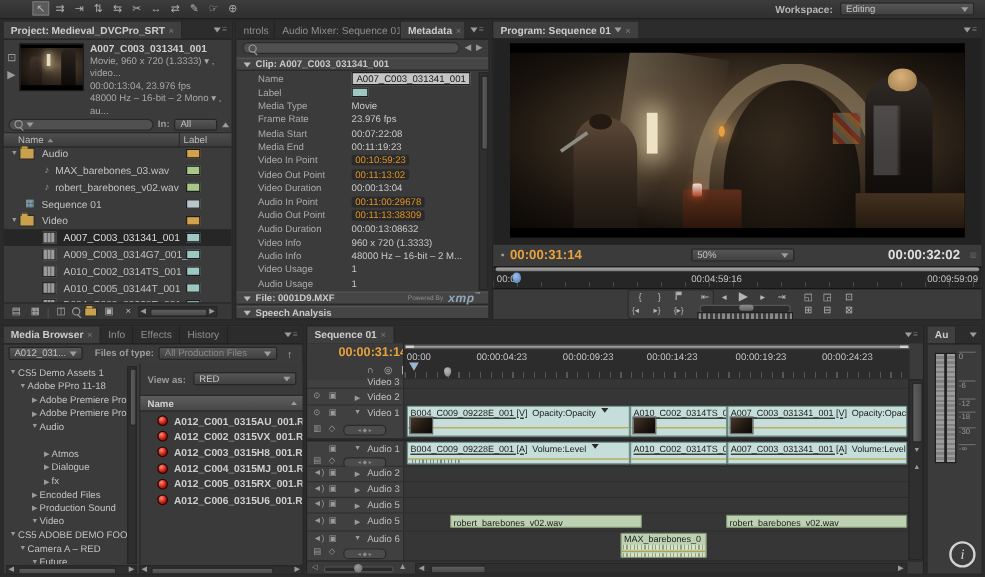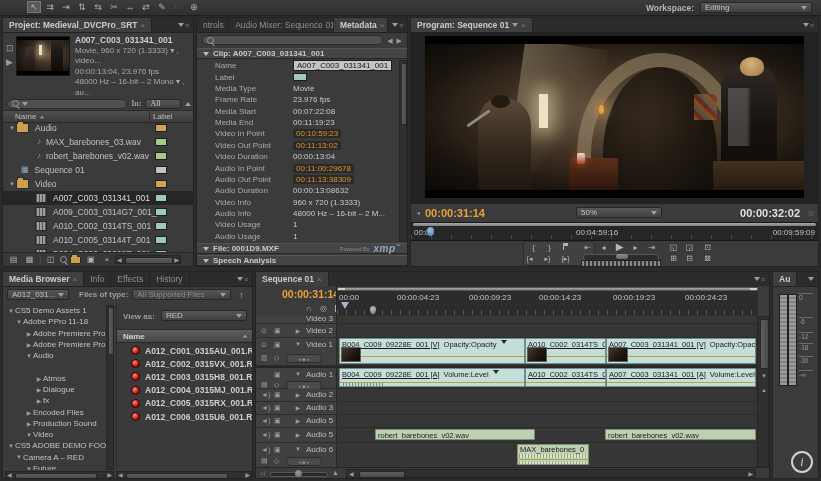--- a/index.html
+++ b/index.html
@@ -112,21 +112,21 @@
       </div>
       <div class="abs" style="left:72px;top:3px;line-height:10.5px;">
         <div style="font-weight:bold;color:#cfcfcf;font-size:8.5px;">A007_C003_031341_001</div>
         <div style="font-size:8px;color:#a8a8a8;">Movie, 960 x 720 (1.3333) ▾ , video...</div>
         <div style="font-size:8px;color:#a8a8a8;">00:00:13:04, 23.976 fps</div>
         <div style="font-size:8px;color:#a8a8a8;">48000 Hz – 16-bit – 2 Mono ▾ , au...</div>
       </div>
     </div>
 
 
-    <div class="abs" style="left:0;top:79px;width:192px;height:13px;display:flex;align-items:center;gap:4px;padding:0 4px;box-sizing:border-box;font-family:Liberation Serif, serif;">
+    <div class="abs" style="left:0;top:79px;width:192px;height:13px;display:flex;align-items:center;gap:4px;padding:0 4px;box-sizing:border-box;">
       <div class="searchbox" style="width:122px;height:10px;">
         <span class="lens"></span>
         <span class="cdn"></span>
       </div>
       <span style="font-size:8px;color:#9d9d9d;font-weight:bold;">In:</span>
       <div class="dd" style="width:36px;height:10px;">
         <span>All</span>
       </div>
       <span class="cup" style="margin-left:auto;"></span>
     </div>
@@ -421,21 +421,21 @@
         </div>
       <div class="panel-menu"><span class="cdn"></span>≡</div>
     </div>
     <div class="abs" style="left:0;top:14px;width:249px;height:17px;display:flex;align-items:center;gap:4px;padding:0 4px;box-sizing:border-box;">
       <div class="dd" style="width:62px;height:11px;">
         <span>A012_031...</span>
         <span class="cdn"></span>
       </div>
       <span style="font-size:8px;font-weight:bold;color:#9d9d9d;margin-left:6px;">Files of type:</span>
       <div class="dd" style="flex:1;height:11px;color:#8a8a8a;">
-        <span>All Supported Files</span>
+        <span>All Production Files</span>
         <span class="cdn"></span>
       </div>
       <span class="tbtn" style="font-size:9px;">↑</span>
     </div>
 
     <div class="abs" style="left:2px;top:33px;width:101px;height:165px;overflow:hidden;">
       <div class="treerow" style="padding-left:2px;">
           <span class="tw">▼</span>
           <span>CS5 Demo Assets 1</span>
         </div>

